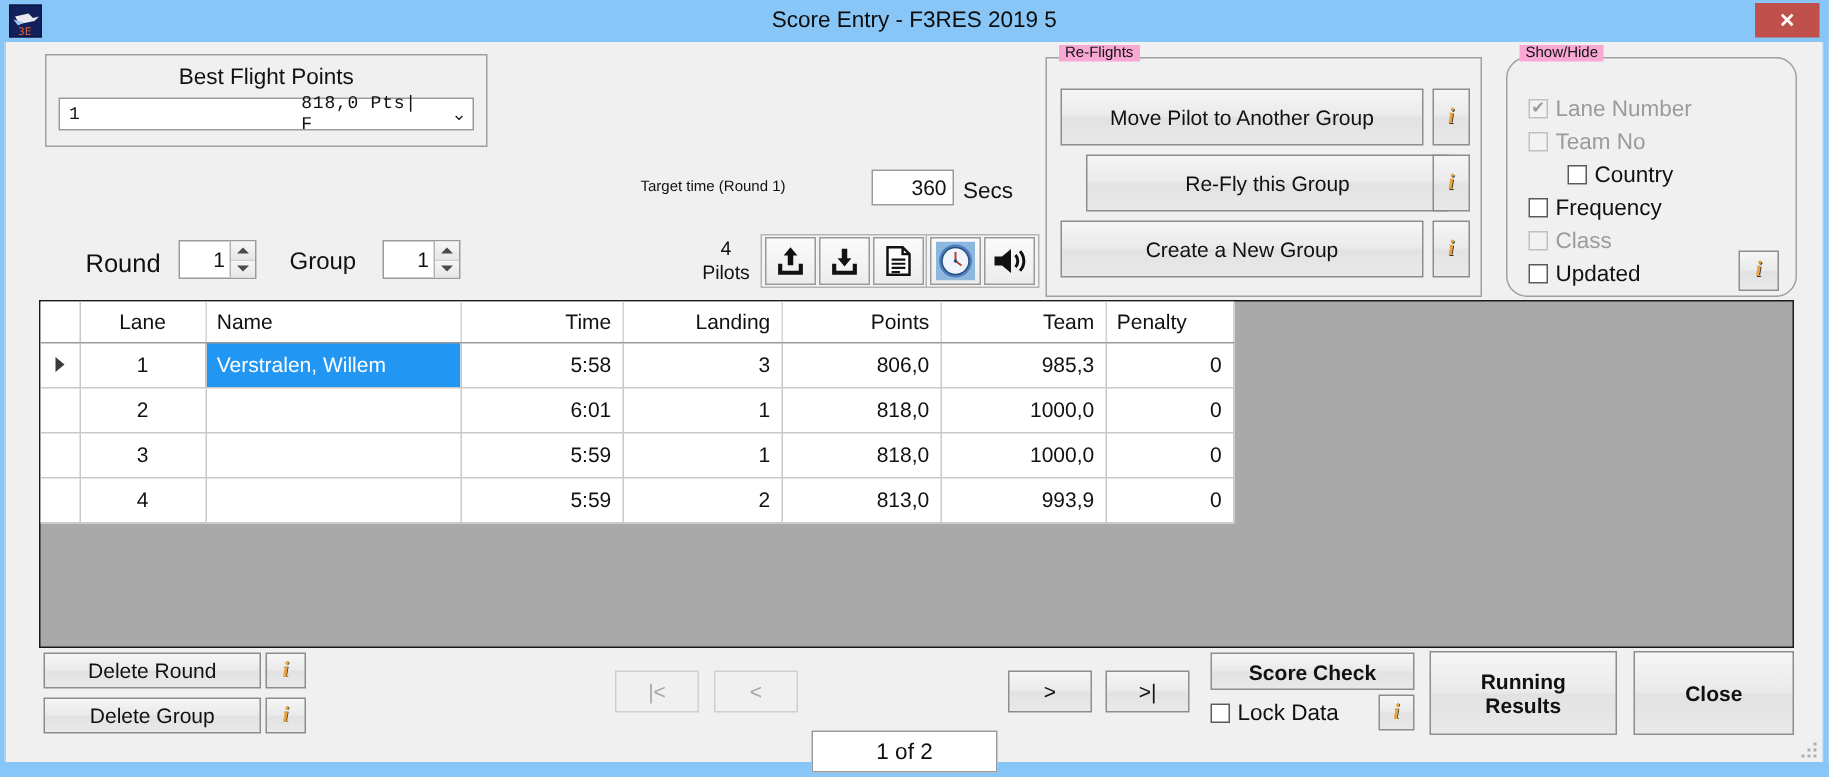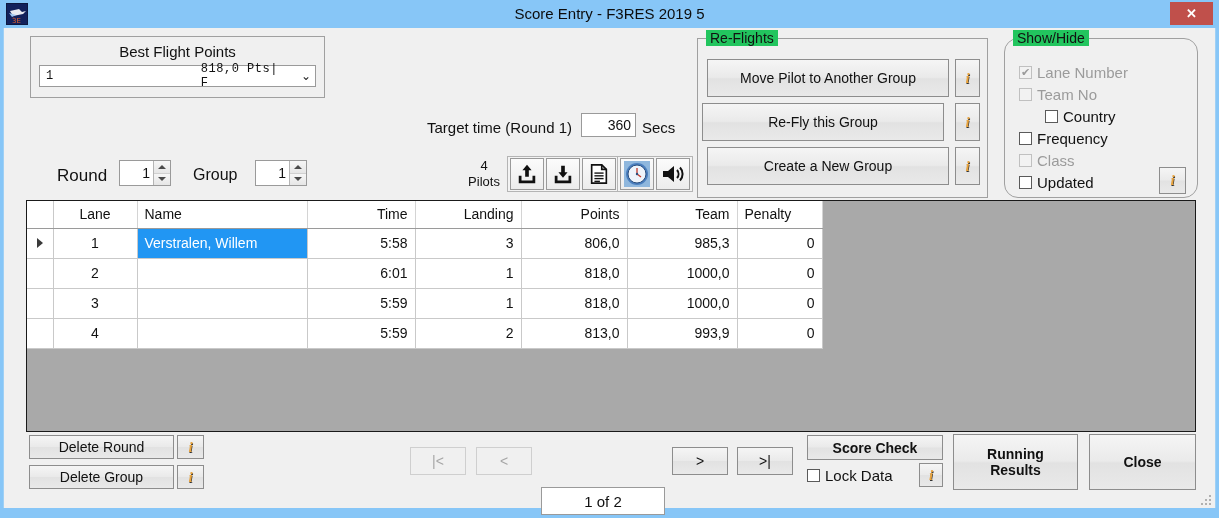--- a/index.html
+++ b/index.html
@@ -51,22 +51,22 @@
   }
 
   
   .grp {
     position: absolute;
     border: 1px solid #a0a0a0;
     background: transparent;
   }
   .grp > .grp-title {
     position: absolute; top: -9px; left: 8px;
-    background: #22c55e; padding: 0 4px;
-    font-size: 14px; color: #111;
+    background: #f9a8d4; padding: 0 4px;
+    font-size: 10px; color: #111;
   }
   .btn {
     background: linear-gradient(to bottom, #f5f5f5 0%, #eaeaea 48%, #e2e2e2 52%, #e9e9e9 100%);
     border: 1px solid #8d8d8d;
     font-size: 14px; color: #111;
     display: flex; align-items: center; justify-content: center;
     text-align: center; cursor: pointer;
     font-family: "Liberation Sans", sans-serif;
   }
   .btn.disabled { color: #a6a6a6; background: #f0f0f0; border-color: #cfcfcf; cursor: default; }
@@ -226,21 +226,21 @@
       <div class="sb">
         <div>
             <span class="arrw up"></span>
           </div>
         <div>
             <span class="arrw dn"></span>
           </div>
       </div>
     </div>
 
-    <div class="lbl" style="left:423px; top:91px; font-size:15px;">Target time (Round 1)</div>
+    <div class="lbl" style="left:423px; top:91px; font-size:10px;">Target time (Round 1)</div>
     <div class="txtbox right" style="left:577px; top:85px; width:55px; height:24px;">360</div>
     <div class="lbl" style="left:638px; top:91px;">Secs</div>
 
     <div class="lbl" style="left:465px; top:130px; width:30px; text-align:center; font-size:13px;">4</div>
     <div class="lbl" style="left:461px; top:146px; width:38px; text-align:center; font-size:13px;">Pilots</div>
 
     <div class="tbgrp" style="left:503px; top:128px;">
       <div class="tbbtn">
         <svg width="22" height="22" viewBox="0 0 24 24">
           <path d="M12 2 L17 8 H14 V15 H10 V8 H7 Z" fill="#111"></path>
@@ -286,21 +286,21 @@
         </svg>
       </div>
     </div>
 
     <div class="grp" style="left:693px; top:10px; width:291px; height:160px;">
       <div class="grp-title">Re-Flights</div>
 
       <div class="btn" style="position:absolute; left:9px; top:20px; width:242px; height:38px;">Move Pilot to Another Group</div>
       <div class="ibtn" style="position:absolute; left:257px; top:20px; width:25px; height:38px;">i</div>
 
-      <div class="btn" style="position:absolute; left:4px; top:64px; width:242px; height:38px;">Re-Fly this Group</div>
+      <div class="btn" style="position:absolute; left:26px; top:64px; width:242px; height:38px;">Re-Fly this Group</div>
       <div class="ibtn" style="position:absolute; left:257px; top:64px; width:25px; height:38px;">i</div>
 
       <div class="btn" style="position:absolute; left:9px; top:108px; width:242px; height:38px;">Create a New Group</div>
       <div class="ibtn" style="position:absolute; left:257px; top:108px; width:25px; height:38px;">i</div>
     </div>
 
     <div class="grp" style="left:1000px; top:10px; width:194px; height:160px;border-radius:14px;">
       <div class="grp-title">Show/Hide</div>
 
       <div class="cb dis" style="left:14px; top:25px;">

